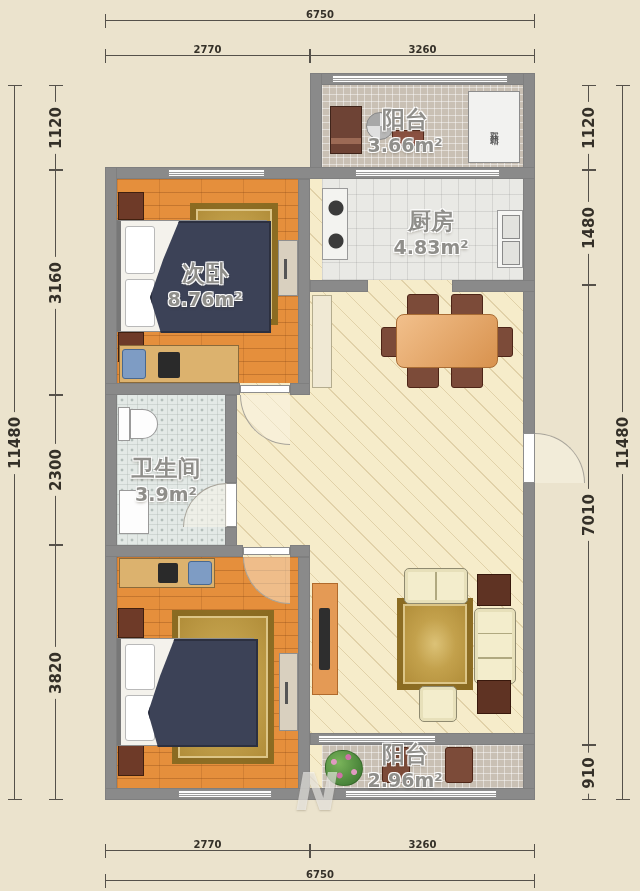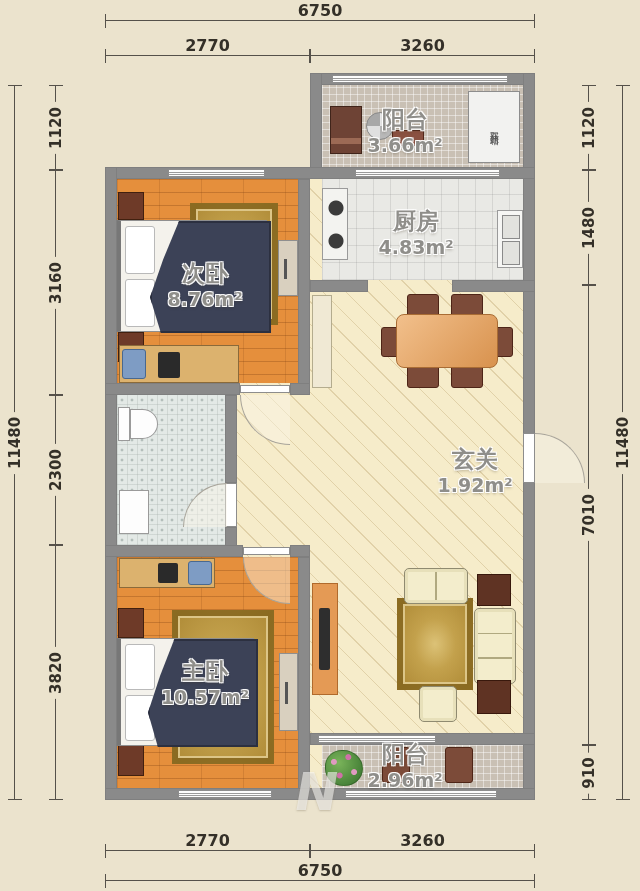--- a/index.html
+++ b/index.html
@@ -108,21 +108,21 @@
     text-shadow:-1px -1px 0 rgba(255,255,255,.95),1px -1px 0 rgba(255,255,255,.95),
                 -1px 1px 0 rgba(255,255,255,.95),1px 1px 0 rgba(255,255,255,.95),
                 0 2px 3px rgba(60,50,30,.35);}
   .roomlabel .rname{font-size:23px;}
   .roomlabel .rarea{font-size:19px;}
   
   .dim-h{border-top:1px solid #55514a;z-index:40;}
   .dim-h::before,.dim-h::after{content:"";position:absolute;top:-7px;width:1px;height:14px;background:#55514a;}
   .dim-h::before{left:0;} .dim-h::after{right:0;}
   .dim-h .dim-label{position:absolute;left:50%;top:-1px;transform:translate(-50%,-100%);
-    font-size:16px;font-weight:bold;color:#343028;white-space:nowrap;padding:0 4px;}
+    font-size:10px;font-weight:bold;color:#343028;white-space:nowrap;padding:0 4px;}
   .dim-v{border-left:1px solid #55514a;z-index:40;}
   .dim-v::before,.dim-v::after{content:"";position:absolute;left:-7px;height:1px;width:14px;background:#55514a;}
   .dim-v::before{top:0;} .dim-v::after{bottom:0;}
   .dim-v .dim-label{position:absolute;top:50%;left:0;transform:translate(-50%,-50%) rotate(-90deg);
     font-size:15px;font-weight:bold;color:#343028;white-space:nowrap;background:#ebe3cd;padding:1px 5px;}
   
   .watermark{z-index:50;display:flex;align-items:center;gap:4px;
     color:rgba(255,255,255,.55);font-weight:bold;letter-spacing:5px;
     text-shadow:0 1px 2px rgba(120,110,90,.35);}
   .watermark .wlogo{font-size:52px;transform:skewX(-10deg);}
@@ -242,35 +242,31 @@
   <div class="abs arc arc-tl" style="left:183px;top:483px;width:44px;height:44px;"></div>
   <div class="abs leaf" style="left:523px;top:433px;width:12px;height:50px;"></div>
   <div class="abs arc arc-tr" style="left:535px;top:433px;width:50px;height:50px;"></div>
   <div class="abs leaf" style="left:243px;top:547px;width:47px;height:8px;"></div>
   <div class="abs arc arc-bl" style="left:243px;top:557px;width:47px;height:47px;"></div>
 
   <div class="abs roomlabel" style="left:345px;top:100px;width:120px;height:62px;">
     <span class="rname">阳台</span>
     <span class="rarea">3.66m²</span>
   </div>
-  <div class="abs roomlabel" style="left:361px;top:200px;width:110px;height:66px;">
+  <div class="abs roomlabel" style="left:376px;top:200px;width:110px;height:66px;">
     <span class="rname">厨房</span>
     <span class="rarea">4.83m²</span>
   </div>
   <div class="abs roomlabel" style="left:150px;top:252px;width:110px;height:66px;">
     <span class="rname">次卧</span>
     <span class="rarea">8.76m²</span>
   </div>
-  <div class="abs roomlabel" style="left:430px;top:440px;width:90px;height:62px;">
-    <span class="rname">玄关</span>
-    <span class="rarea">1.92m²</span>
-  </div>
-  <div class="abs roomlabel" style="left:150px;top:650px;width:110px;height:66px;">
-    <span class="rname">主卧</span>
-    <span class="rarea">10.57m²</span>
+  <div class="abs roomlabel" style="left:112px;top:447px;width:108px;height:66px;">
+    <span class="rname">卫生间</span>
+    <span class="rarea">3.9m²</span>
   </div>
   <div class="abs roomlabel" style="left:345px;top:740px;width:120px;height:52px;">
     <span class="rname">阳台</span>
     <span class="rarea">2.96m²</span>
   </div>
 
   <div class="abs dim-h" style="left:105px;top:20px;width:430px;height:1px;">
     <span class="dim-label">6750</span>
   </div>
   <div class="abs dim-h" style="left:105px;top:55px;width:205px;height:1px;">

